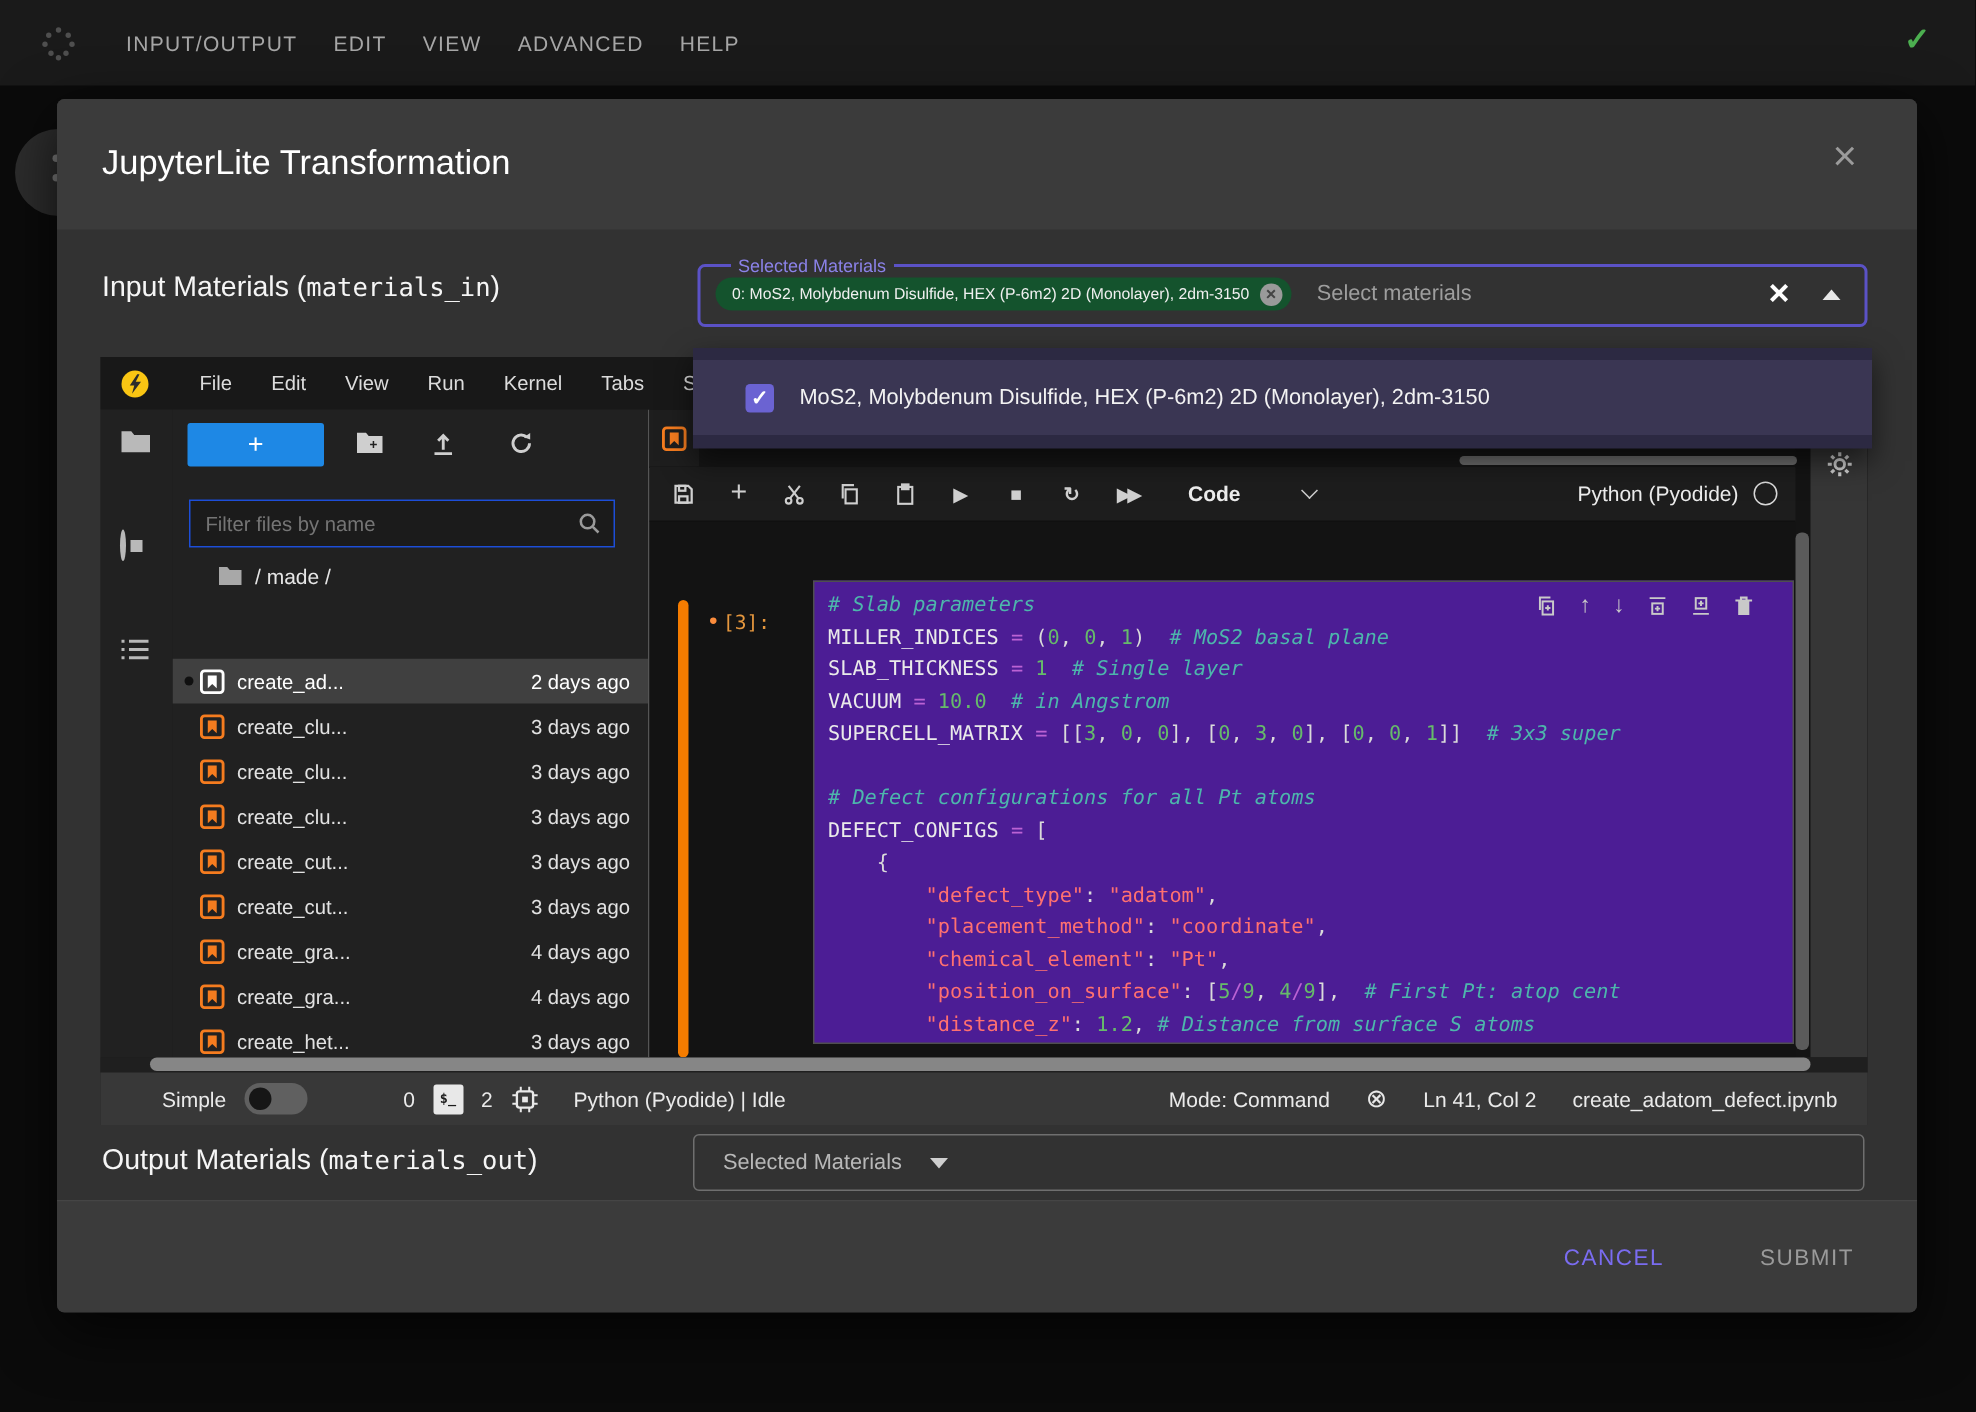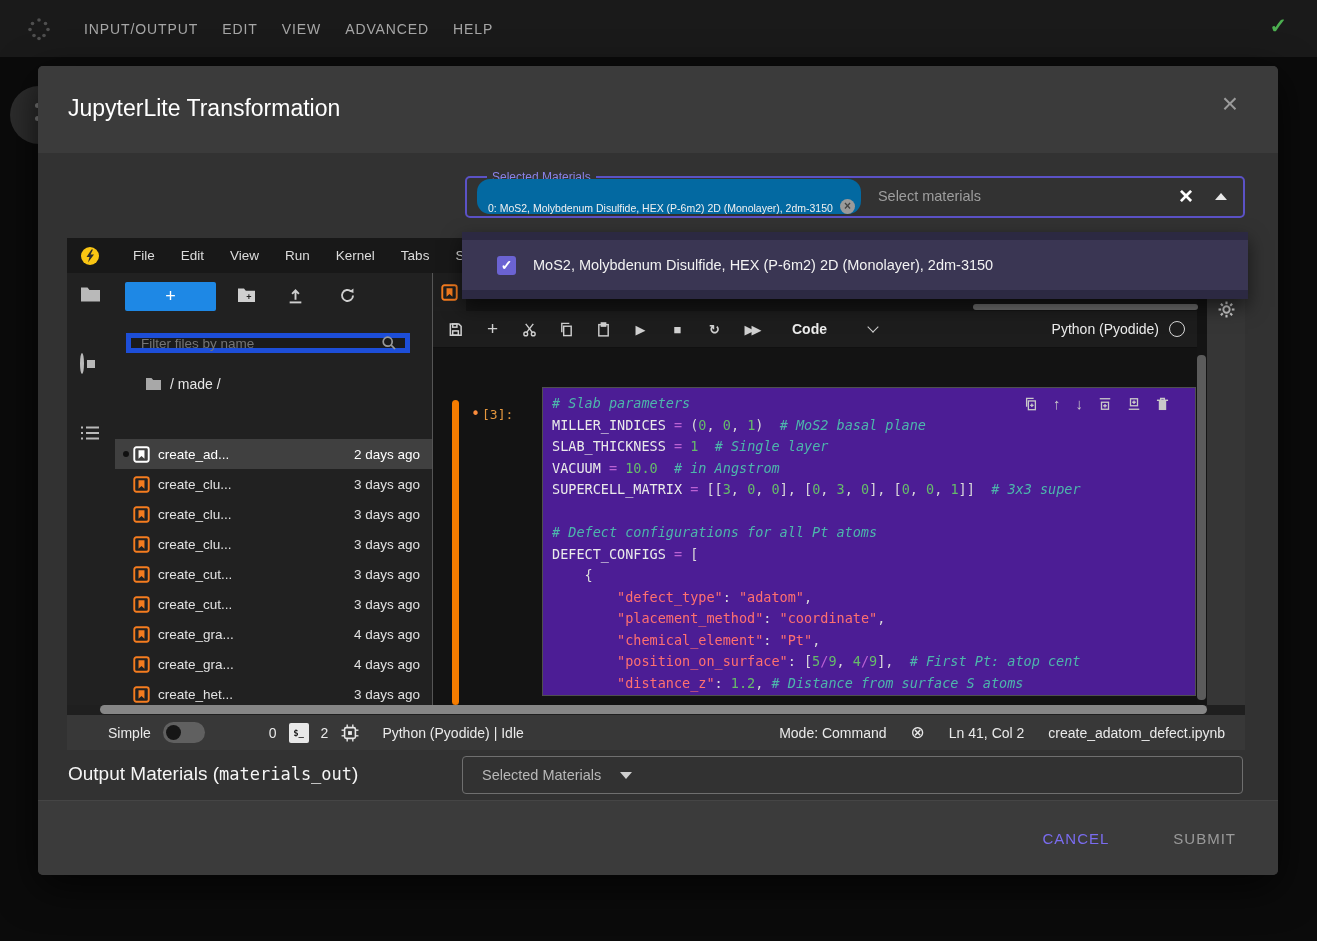--- a/index.html
+++ b/index.html
@@ -33,21 +33,21 @@
   .sec-label{position:absolute;font-size:19px;color:#f5f5f5;}
   .sec-label code{font-family:"DejaVu Sans Mono",monospace;font-size:17px;color:#f5f5f5;}
   .in-label{left:30px;top:115px;}
   .out-label{left:30px;top:697px;}
   
   .mat-fieldset{position:absolute;left:427px;top:104px;width:780px;height:48px;margin:0;
                 border:2px solid #5b52c6;border-radius:5px;padding:0 10px;box-sizing:border-box;
                 display:flex;align-items:center;}
   .mat-fieldset legend{font-size:12px;color:#8b82e8;padding:0 5px;margin-left:10px;}
   .mat-inner{display:flex;align-items:center;width:100%;margin-top:-8px;}
-  .chip{display:flex;align-items:flex-end;height:35px;background:#0369a1;border-radius:13px;
+  .chip{display:flex;align-items:center;height:22px;background:#14532d;border-radius:13px;
         padding:0 6px 0 11px;max-width:385px;}
   .chip .chip-label{font-size:10.5px;color:#f0f0f0;white-space:nowrap;}
   .chip .chip-x{margin-left:7px;width:15px;height:15px;border-radius:50%;background:#9a9a9a;color:#444;
         font-size:12px;font-weight:700;display:flex;align-items:center;justify-content:center;cursor:pointer;}
   .mat-placeholder{margin-left:17px;font-size:14.5px;color:#9e9e9e;}
   .mat-clear{margin-left:auto;font-size:24px;font-weight:700;color:#fff;cursor:pointer;line-height:1;}
   .caret-up{margin-left:22px;margin-right:6px;width:0;height:0;border-left:6px solid transparent;
             border-right:6px solid transparent;border-bottom:7px solid #e8e8e8;cursor:pointer;}
   
   .mat-menu{position:absolute;left:424px;top:166px;width:786px;height:67px;background:#2c2942;
@@ -67,22 +67,22 @@
   
   .activity{position:absolute;left:0;top:0;width:48px;height:100%;background:#212121;}
   .act-icon{position:absolute;left:13px;}
   .run-circle{width:18px;height:18px;border:2px solid #b9b9b9;border-radius:50%;position:relative;}
   .run-circle i{position:absolute;left:5px;top:5px;width:8px;height:8px;background:#b9b9b9;}
   
   .fbrowser{position:absolute;left:48px;top:0;width:317px;height:100%;background:#212121;}
   .fb-newbtn{position:absolute;left:10px;top:9px;width:91px;height:29px;background:#1e88e5;border:none;
              border-radius:2px;color:#fff;font-size:18px;cursor:pointer;}
   .fb-tool{position:absolute;top:14px;cursor:pointer;}
-  .fb-filter{position:absolute;left:11px;top:60px;width:284px;height:20px;background:#1b1b1b;
-             border:5px solid #1d4ed8;box-sizing:border-box;display:flex;align-items:center;}
+  .fb-filter{position:absolute;left:11px;top:60px;width:284px;height:32px;background:#1b1b1b;
+             border:1px solid #1d4ed8;box-sizing:border-box;display:flex;align-items:center;}
   .fb-filter input{flex:1;background:transparent;border:none;outline:none;color:#bdbdbd;
              font-size:13.5px;padding-left:10px;font-family:"Liberation Sans",sans-serif;}
   .fb-filter .search{margin-right:8px;}
   .fb-crumb{position:absolute;left:30px;top:103px;display:flex;align-items:center;gap:8px;
             font-size:14px;color:#e6e6e6;}
   .fb-head{position:absolute;left:0;top:136px;width:100%;height:29px;border-bottom:1px solid #3f3f3f;
            font-size:13px;font-weight:700;color:#e8e8e8;}
   .fb-head .h-name{position:absolute;left:12px;top:7px;}
   .fb-head .sort{position:absolute;left:95px;top:11px;width:0;height:0;border-left:5px solid transparent;
            border-right:5px solid transparent;border-bottom:6px solid #c9c9c9;}
@@ -186,20 +186,23 @@
       <i></i>
       <i></i>
     </div>
 
   <section class="dialog">
     <div class="dlg-header">
       <span class="dlg-title">JupyterLite Transformation</span>
       <span class="dlg-close">×</span>
     </div>
 
+    <div class="sec-label in-label">
+      <span>Input Materials (</span><code>materials_in</code><span>)</span>
+    </div>
 
     <fieldset class="mat-fieldset">
       <legend>Selected Materials</legend>
       <div class="mat-inner">
         <span class="chip">
           <span class="chip-label">0: MoS2, Molybdenum Disulfide, HEX (P-6m2) 2D (Monolayer), 2dm-3150</span>
           <span class="chip-x">×</span>
         </span>
         <span class="mat-placeholder">Select materials</span>
         <span class="mat-clear">×</span>

